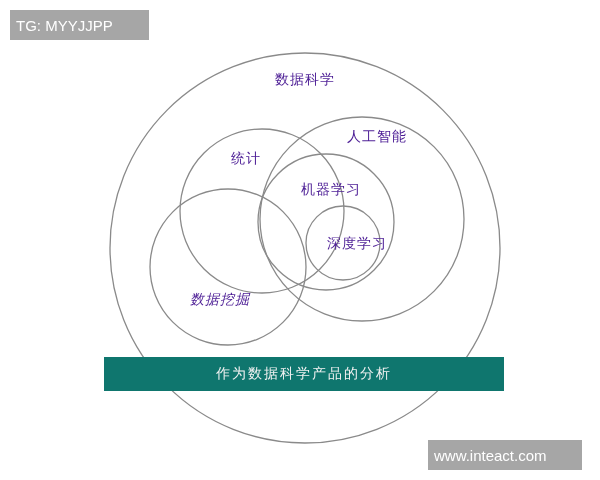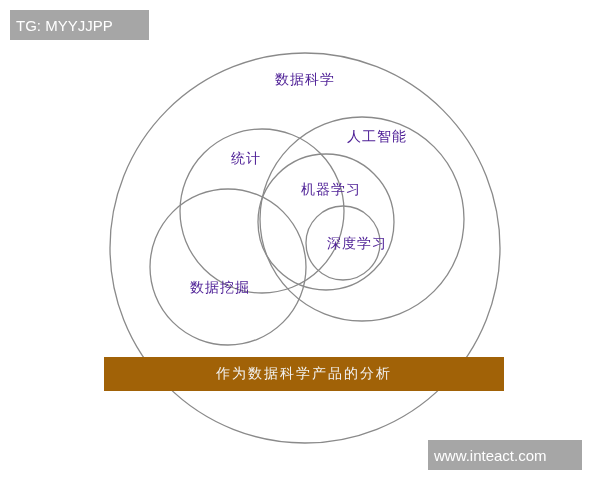--- a/index.html
+++ b/index.html
@@ -33,21 +33,21 @@
       white-space: nowrap;
       transform: translate(-50%, -50%);
       letter-spacing: 1px;
     }
     .banner {
       position: absolute;
       left: 104px;
       top: 357px;
       width: 400px;
       height: 34px;
-      background: #a16207;
+      background: #0f766e;
       color: #f2f2f2;
       font-family: "DejaVu Sans", "Liberation Sans", sans-serif;
       font-size: 14px;
       letter-spacing: 2px;
       display: flex;
       align-items: center;
       justify-content: center;
     }
     .wm {
       position: absolute;
@@ -85,18 +85,18 @@
   <circle class="ring" cx="362" cy="219" r="102"></circle>
   <circle class="ring" cx="326" cy="222" r="68"></circle>
   <circle class="ring" cx="343" cy="243" r="37"></circle>
 </svg>
 
 <div class="label" style="left:305px; top:80px;">数据科学</div>
 <div class="label" style="left:246px; top:159px;">统计</div>
 <div class="label" style="left:377px; top:137px;">人工智能</div>
 <div class="label" style="left:331px; top:190px;">机器学习</div>
 <div class="label" style="left:344px; top:244px;margin-left:13px;">深度学习</div>
-<div class="label" style="left:220px; top:288px;">数据挖掘</div>
+<div class="label" style="left:220px; top:300px;font-style:italic;">数据挖掘</div>
 
 <div class="banner">作为数据科学产品的分析</div>
 
 <div class="wm wm-tl">TG: MYYJJPP</div>
 <div class="wm wm-br">www.inteact.com</div>
 
 </body></html>

